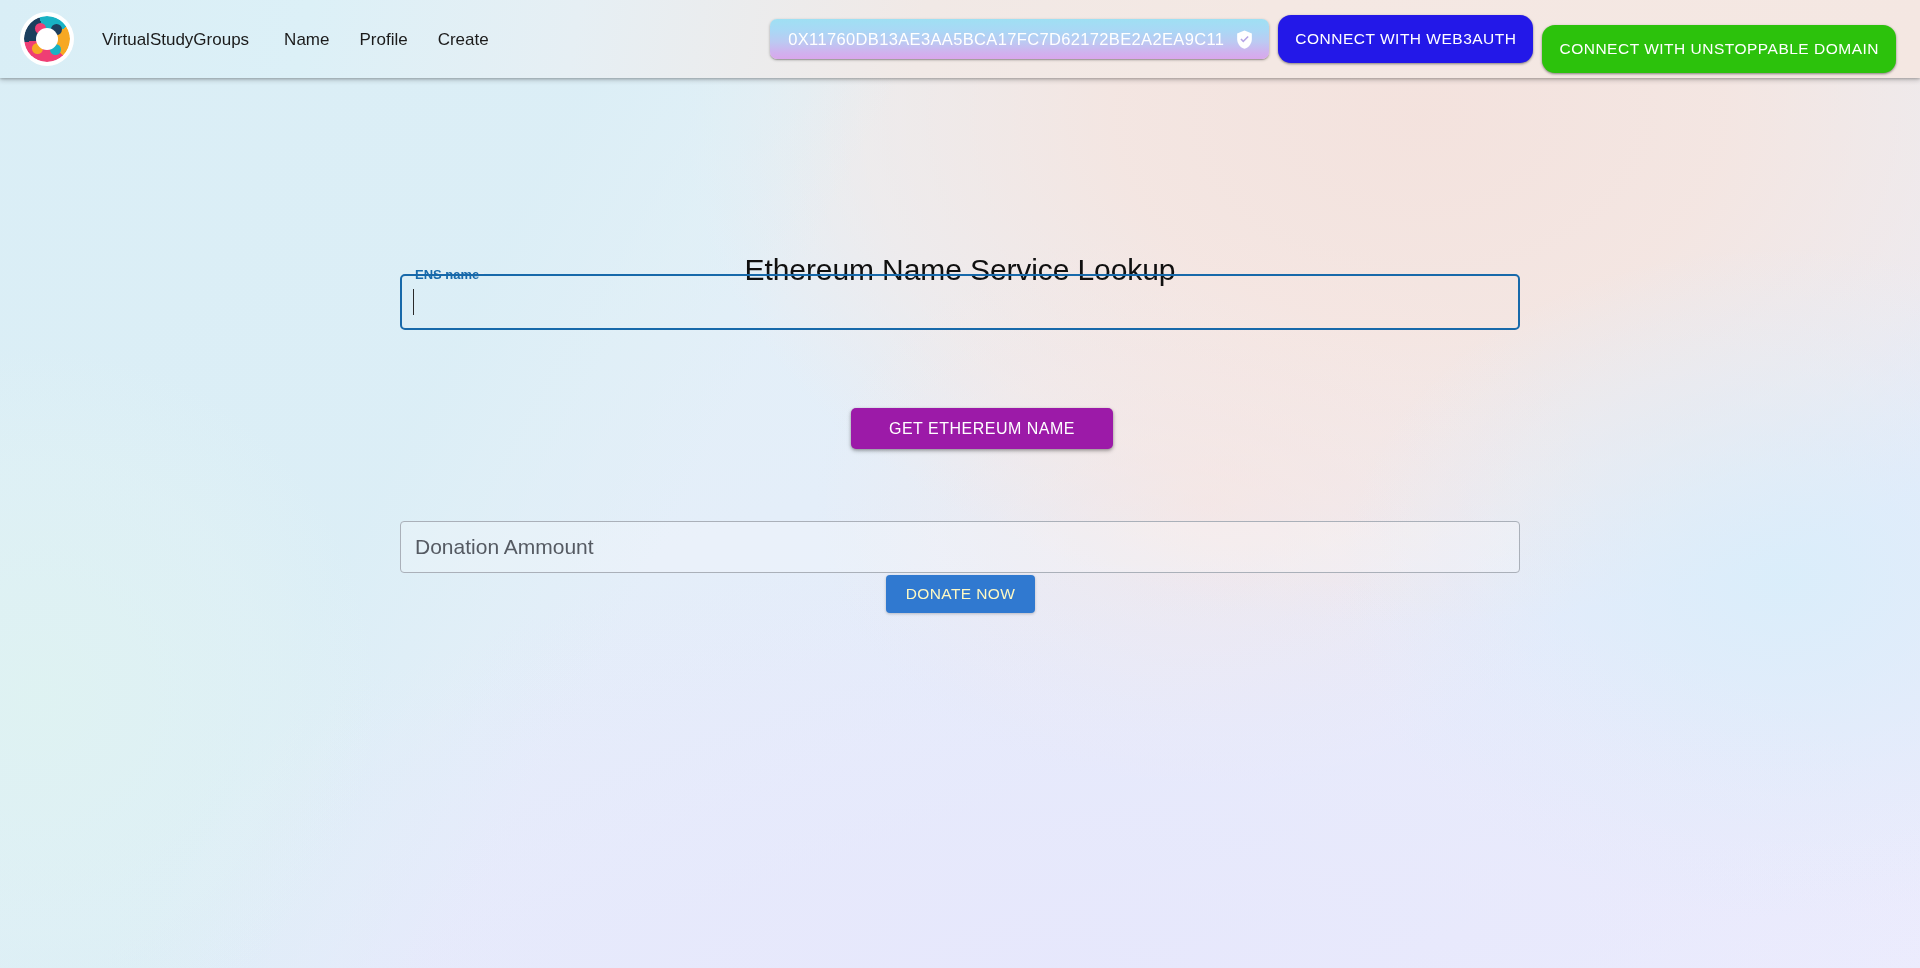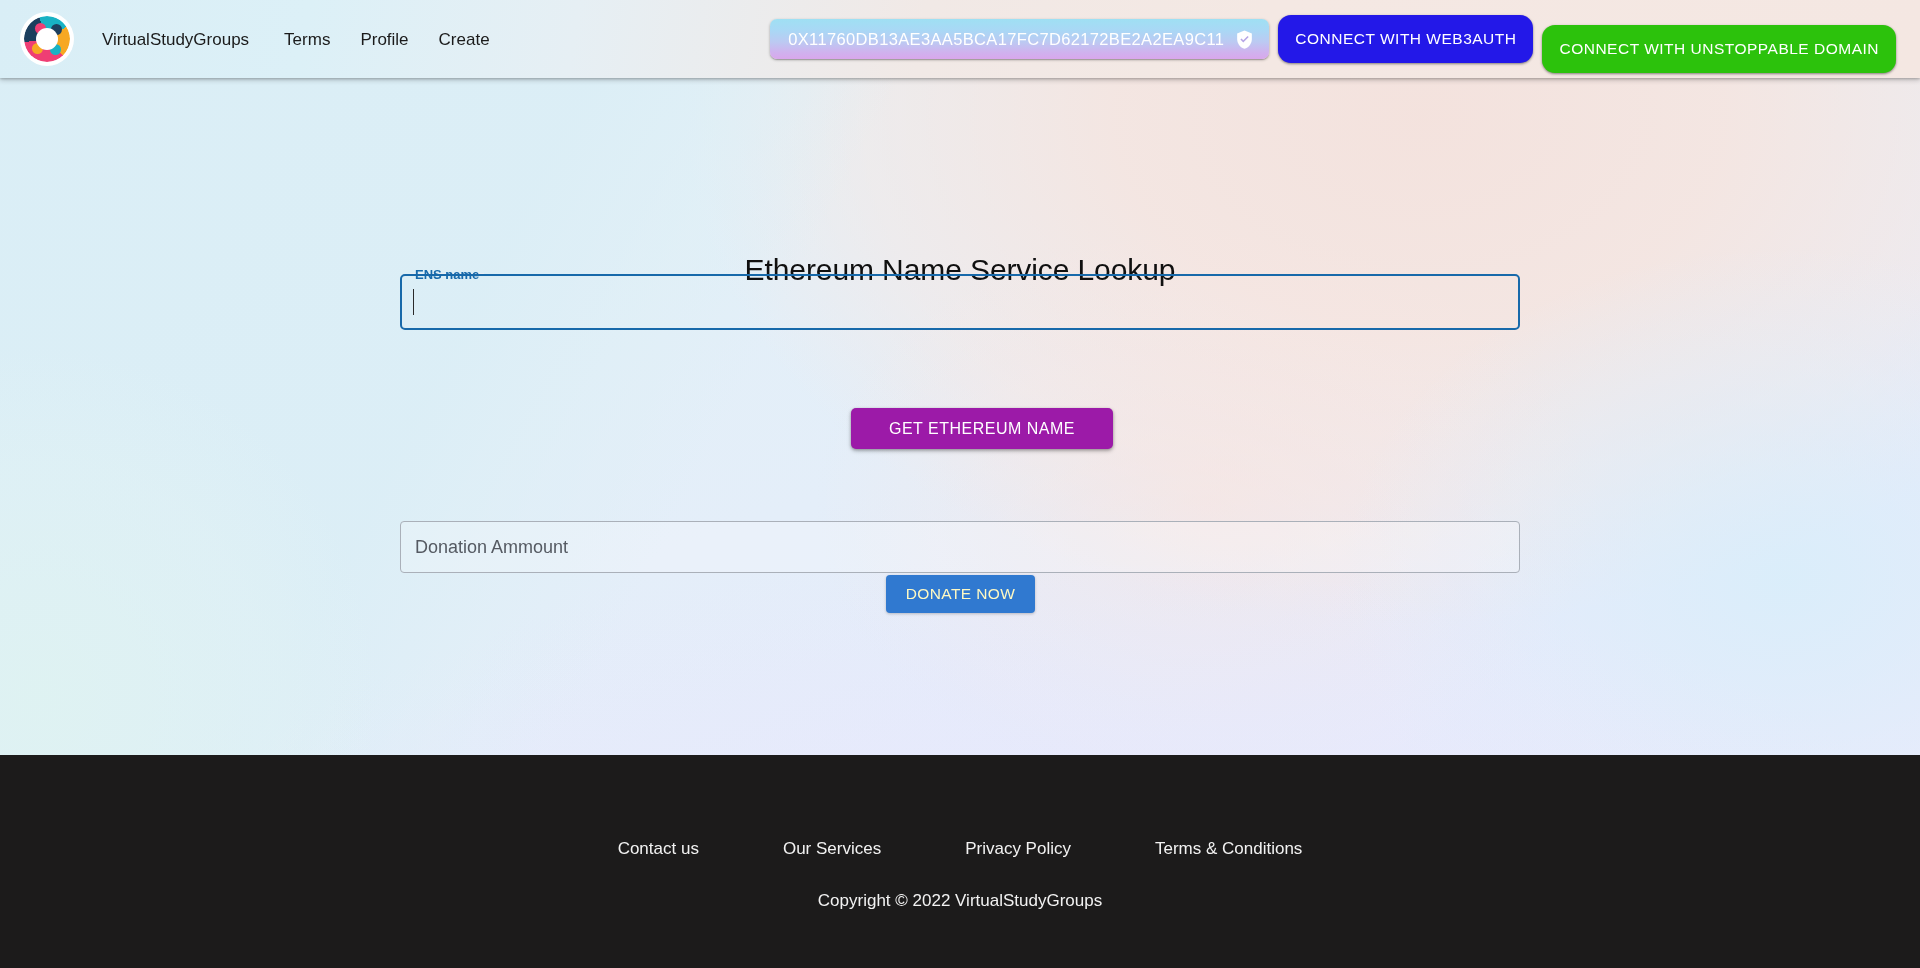--- a/index.html
+++ b/index.html
@@ -260,21 +260,21 @@
   }
 
   .donation-field { top: 443px; height: 52px; }
   .donation-input {
     position: absolute; inset: 0;
     width: 100%; height: 100%;
     border: 1px solid #aab0b9;
     border-radius: 4px;
     background: rgba(255,255,255,0.22);
     padding: 0 14px;
-    font-size: 18px;
+    font-size: 21px;
     color: #4a4f57;
     outline: none;
     font-family: "Liberation Sans", sans-serif;
   }
   .donation-input::placeholder { color: #555a62; opacity: 1; }
 
   .btn-donate {
     position: absolute;
     left: 886px; top: 497px;
     width: 149px; height: 38px;
@@ -335,21 +335,21 @@
       <div class="logo-ring"></div>
       <span class="logo-dot d1"></span>
       <span class="logo-dot d2"></span>
       <span class="logo-dot d3"></span>
       <span class="logo-dot d4"></span>
       <div class="logo-center"></div>
     </div>
 
     <nav class="nav-links">
       <a class="nav-link brand-text" href="#">VirtualStudyGroups</a>
-      <a class="nav-link" href="#">Terms</a>
+      <a class="nav-link" href="#">Name</a>
       <a class="nav-link" href="#">Profile</a>
       <a class="nav-link" href="#">Create</a>
     </nav>
 
     <div class="nav-right">
 
       <button class="wallet-pill">
         <span class="wallet-addr">0X11760DB13AE3AA5BCA17FC7D62172BE2A2EA9C11</span>
         <svg class="shield-badge" viewBox="0 0 24 24">
           <path d="M12 1.8 3.6 5.1v6.2c0 5.2 3.6 10 8.4 11.2 4.8-1.2 8.4-6 8.4-11.2V5.1Z" fill="#ffffff"></path>
@@ -376,23 +376,14 @@
 
     <button class="btn-get">GET ETHEREUM NAME</button>
 
     <div class="field-wrap donation-field">
       <input class="donation-input" type="text" placeholder="Donation Ammount" style="">
     </div>
 
     <button class="btn-donate">DONATE NOW</button>
   </main>
 
-  <footer class="footer">
-    <div class="footer-links">
-      <a class="footer-link" href="#">Contact us</a>
-      <a class="footer-link" href="#">Our Services</a>
-      <a class="footer-link" href="#">Privacy Policy</a>
-      <a class="footer-link" href="#">Terms &amp; Conditions</a>
-    </div>
-    <div class="footer-copy">Copyright © 2022 VirtualStudyGroups</div>
-  </footer>
 
 </div>
 
 </body></html>

